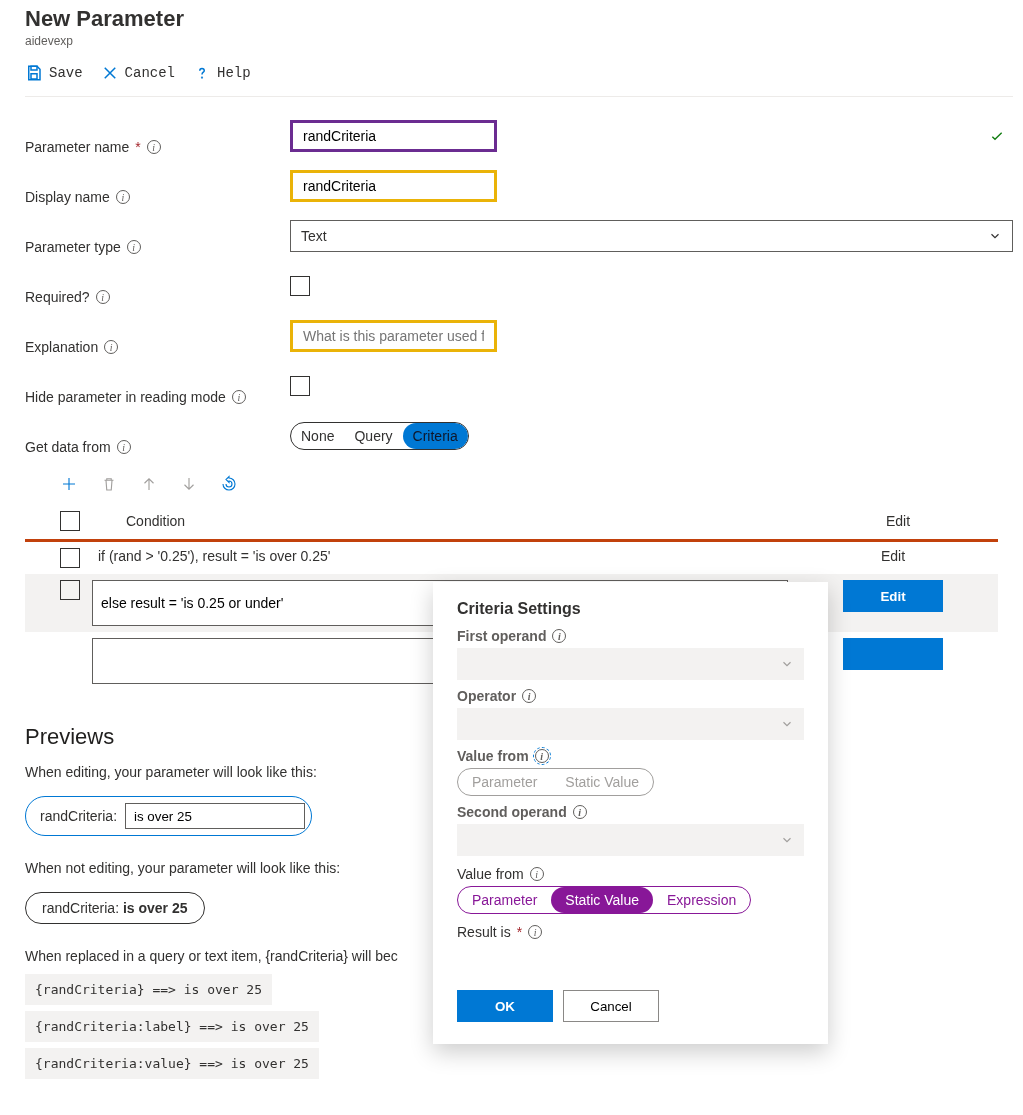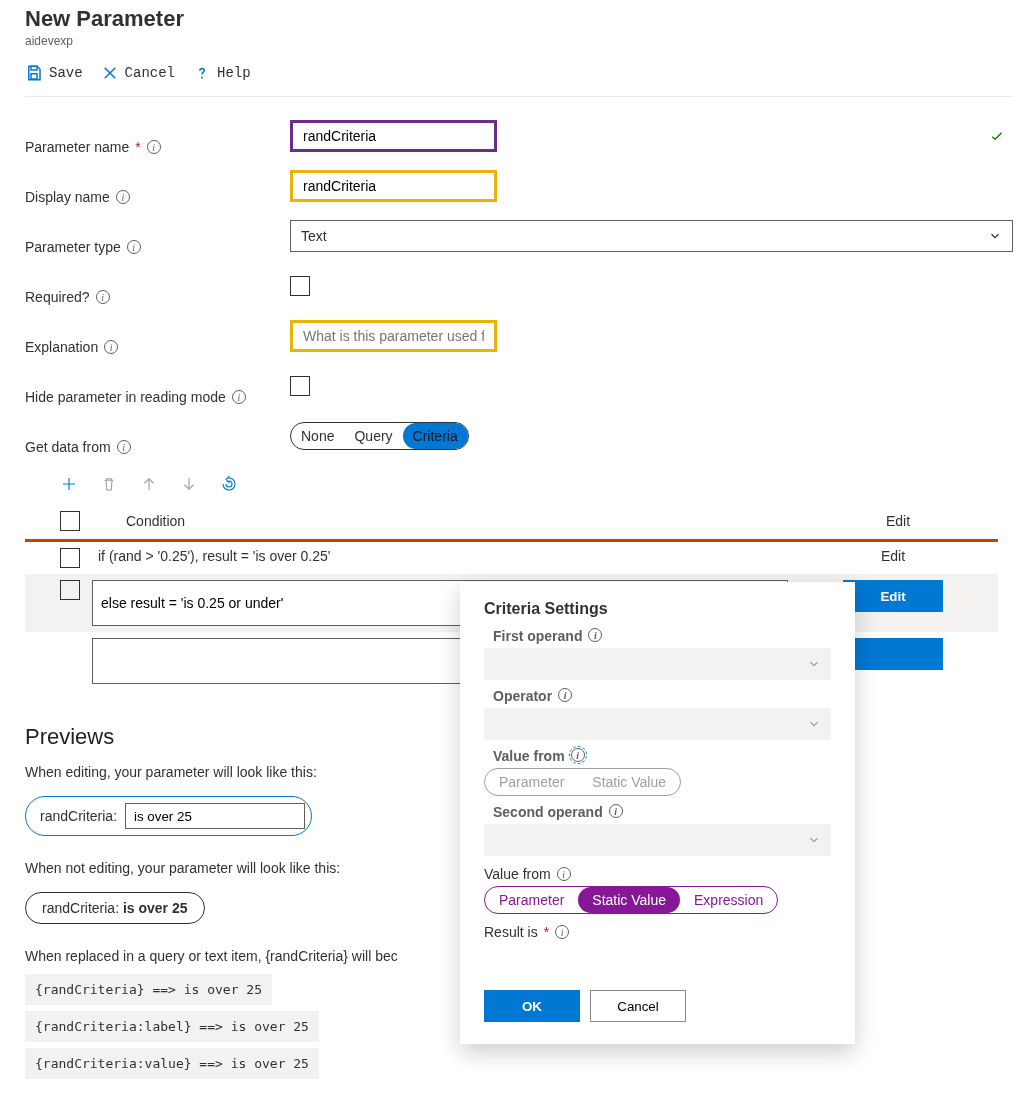--- a/index.html
+++ b/index.html
@@ -37,23 +37,23 @@
   .grid-row .cond-input { margin-left:12px; flex:1; border:1px solid #605e5c; height:46px; padding:0 8px; font-family:inherit; font-size:14px;}
   .grid-row .edit-col { width:210px; text-align:center;}
   .edit-btn { background:#0078d4; color:#fff; border:none; height:32px; width:100px; font-weight:600; cursor:pointer;}
   .previews { margin-top:34px; }
   .previews h2 { font-size:22px; font-weight:400; margin:0 0 14px 0; color:#201f1e;}
   .previews p { margin:10px 0; }
   .pill-preview { display:inline-flex; align-items:center; border:1px solid #0078d4; border-radius:20px; padding:6px 6px 6px 14px; gap:8px; margin:6px 0 14px 0;}
   .pill-preview input { border:1px solid #605e5c; height:26px; padding:0 8px; width:180px; font-family:inherit;}
   .pill-preview2 { display:inline-flex; align-items:center; border:1px solid #323130; border-radius:20px; padding:7px 16px; margin:6px 0 14px 0;}
   .codeblock { background:#f3f2f1; padding:8px 10px; font-family:Consolas,monospace; font-size:13px; margin:6px 0; display:block; width:fit-content;}
-  .popup { position:absolute; left:460px; top:582px; width:395px; background:#fff; box-shadow:0 8px 22px rgba(0,0,0,.2); padding:18px 24px 22px 24px; }
+  .popup { position:absolute; left:433px; top:582px; width:395px; background:#fff; box-shadow:0 8px 22px rgba(0,0,0,.2); padding:18px 24px 22px 24px; }
   .popup h3 { font-size:16px; font-weight:600; margin:0 0 10px 0;}
-  .popup .plabel { color:#605e5c; font-weight:600; display:flex; align-items:flex-start; gap:6px; margin:8px 0 4px 9px;}
+  .popup .plabel { color:#605e5c; font-weight:600; display:flex; align-items:center; gap:6px; margin:8px 0 4px 0;}
   .disabled-select { background:#f3f2f1; height:32px; display:flex; align-items:center; justify-content:flex-end; padding:0 10px; color:#a19f9d;}
   .small-pill-group { display:inline-flex; border:1px solid #605e5c; border-radius:16px; overflow:hidden; }
   .small-pill { padding:5px 14px; cursor:pointer; }
   .small-pill.selected { background:#881798; color:#fff; border-radius:16px;}
   .small-pill.dis { color:#a19f9d;}
   .popup .buttons { display:flex; gap:10px; margin-top:50px;}
   .ok-btn { background:#0078d4; color:#fff; border:none; height:32px; width:96px; font-weight:600; cursor:pointer;}
   .cancel-btn { background:#fff; border:1px solid #8a8886; height:32px; width:96px; cursor:pointer;}
   .result-label { color:#323130; font-weight:400; display:flex; align-items:center; gap:6px; margin:10px 0 4px 0;}
   .result-input-wrap { position:relative;}

